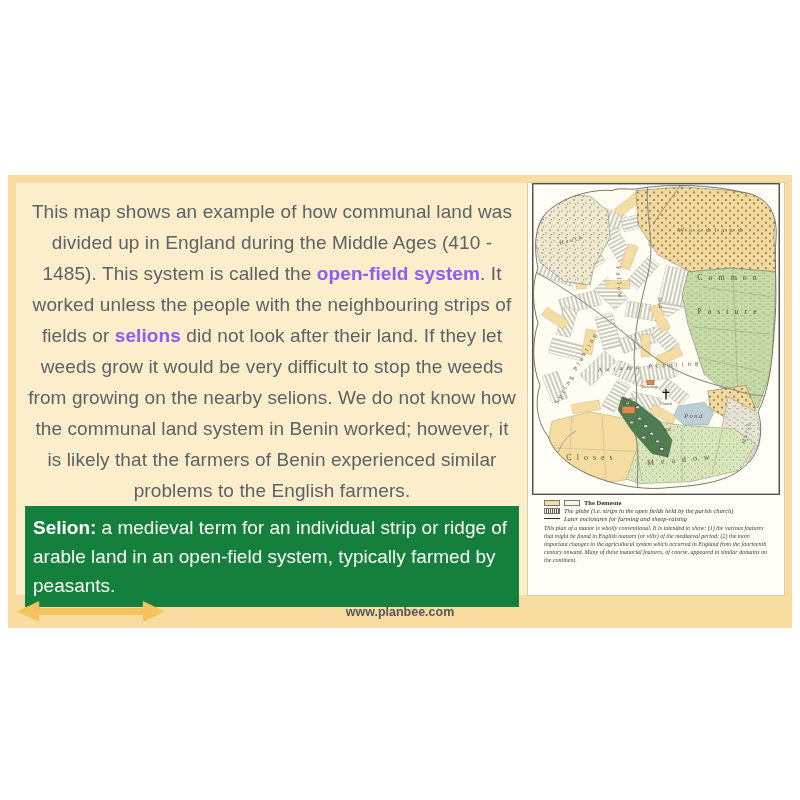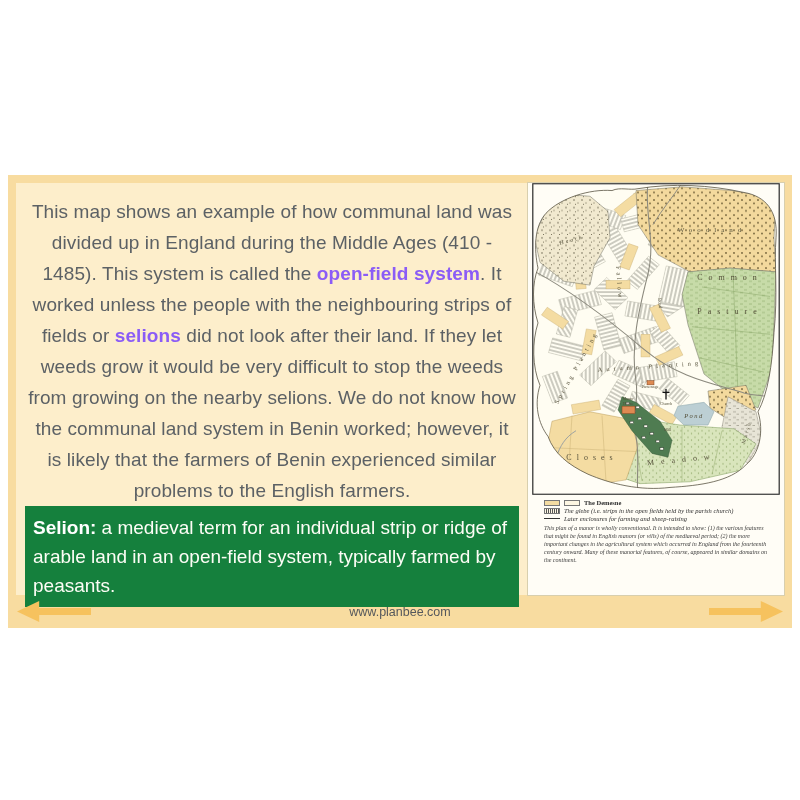--- a/index.html
+++ b/index.html
@@ -29,21 +29,21 @@
   .sw-outline{background:#fdf6e2;}
   .sw-hatch{background:repeating-linear-gradient(90deg,#fdf6e2 0 1px,#555 1px 2px);}
   .sw-line{border:none;height:1px;background:#333;margin:2.5px 0;}
   .ltxt{font-family:"Liberation Serif",serif;font-size:6.5px;color:#2f2f2f;white-space:nowrap;}
   .ltxt.bold{font-weight:bold;}
   .ltxt.it{font-style:italic;}
   .lnote{margin:2px 8px 0 12px;font-family:"Liberation Serif",serif;font-style:italic;
     font-size:6px;line-height:1.35;color:#3a3a3a;}
   
   .footer{position:absolute;left:0;bottom:0;width:100%;height:33px;display:flex;
-    align-items:center;justify-content:space-between;padding:0 9px;box-sizing:border-box;}
+    align-items:center;padding:0 9px;box-sizing:border-box;font-weight:bold;}
   .arrow{width:74px;height:21px;background:#f6c25e;}
   .arrow-left{clip-path:polygon(0% 50%,30% 0%,30% 33%,100% 33%,100% 67%,30% 67%,30% 100%);}
   .arrow-right{clip-path:polygon(100% 50%,70% 0%,70% 33%,0% 33%,0% 67%,70% 67%,70% 100%);}
   .footer-url{position:absolute;left:0;right:0;text-align:center;font-size:12.5px;color:#55585c;}
   
   .map-svg text{font-family:"Liberation Serif",serif;fill:#55503a;}
 </style>
 </head>
 <body>
 

